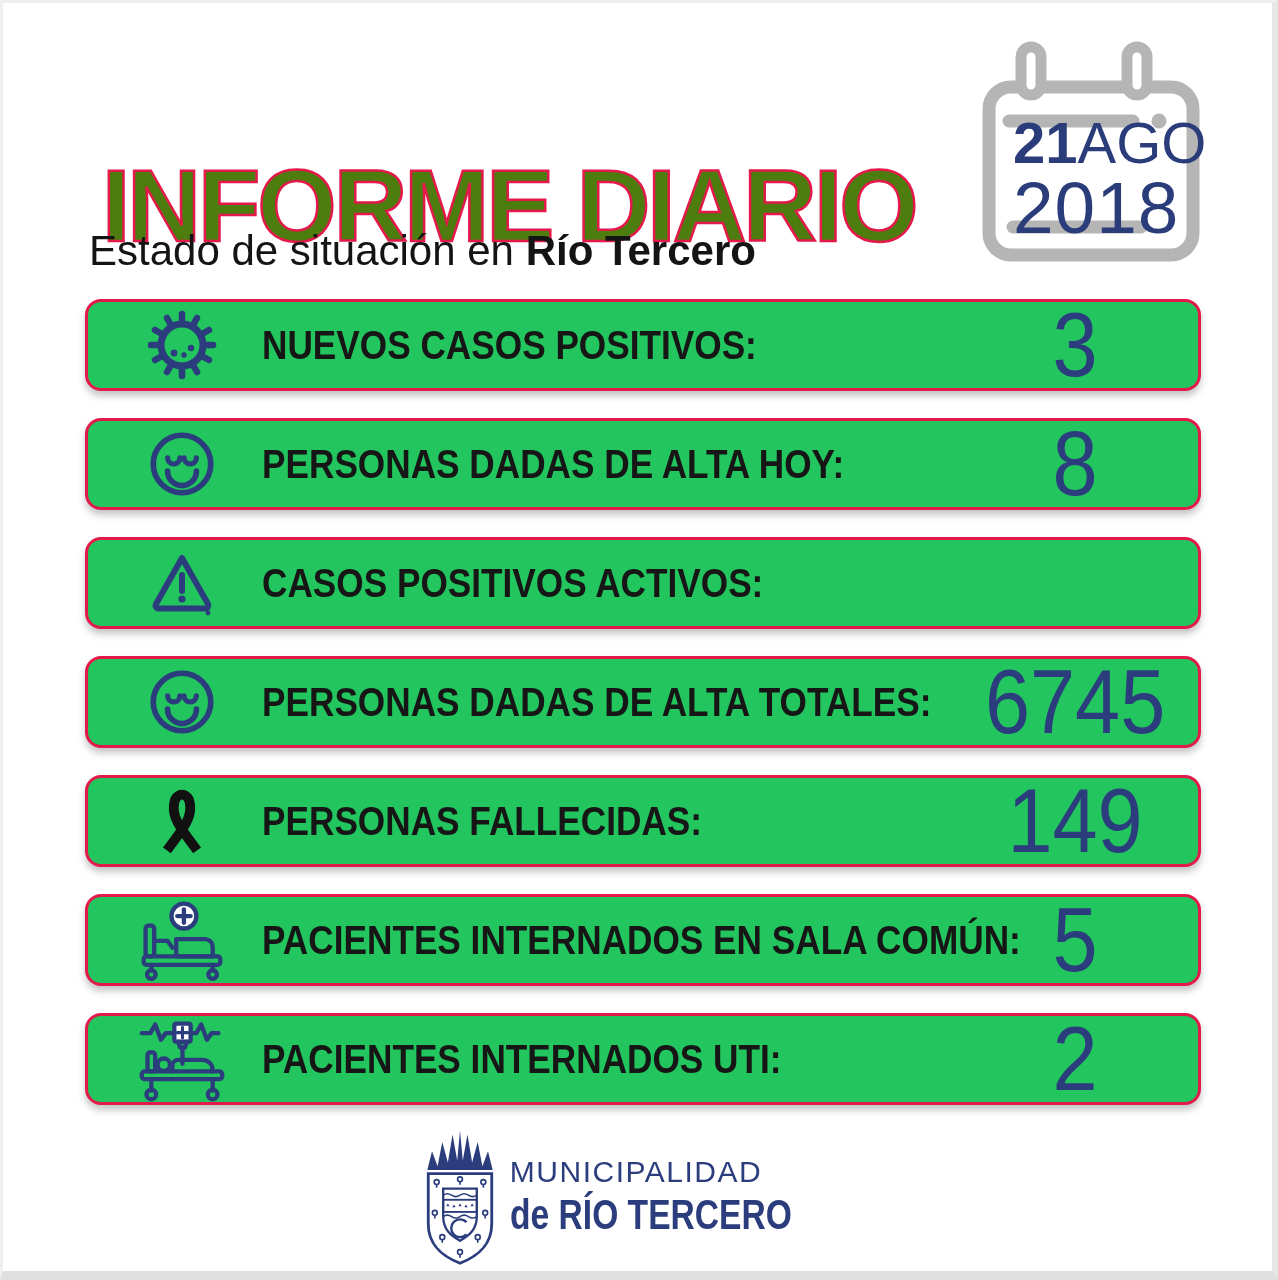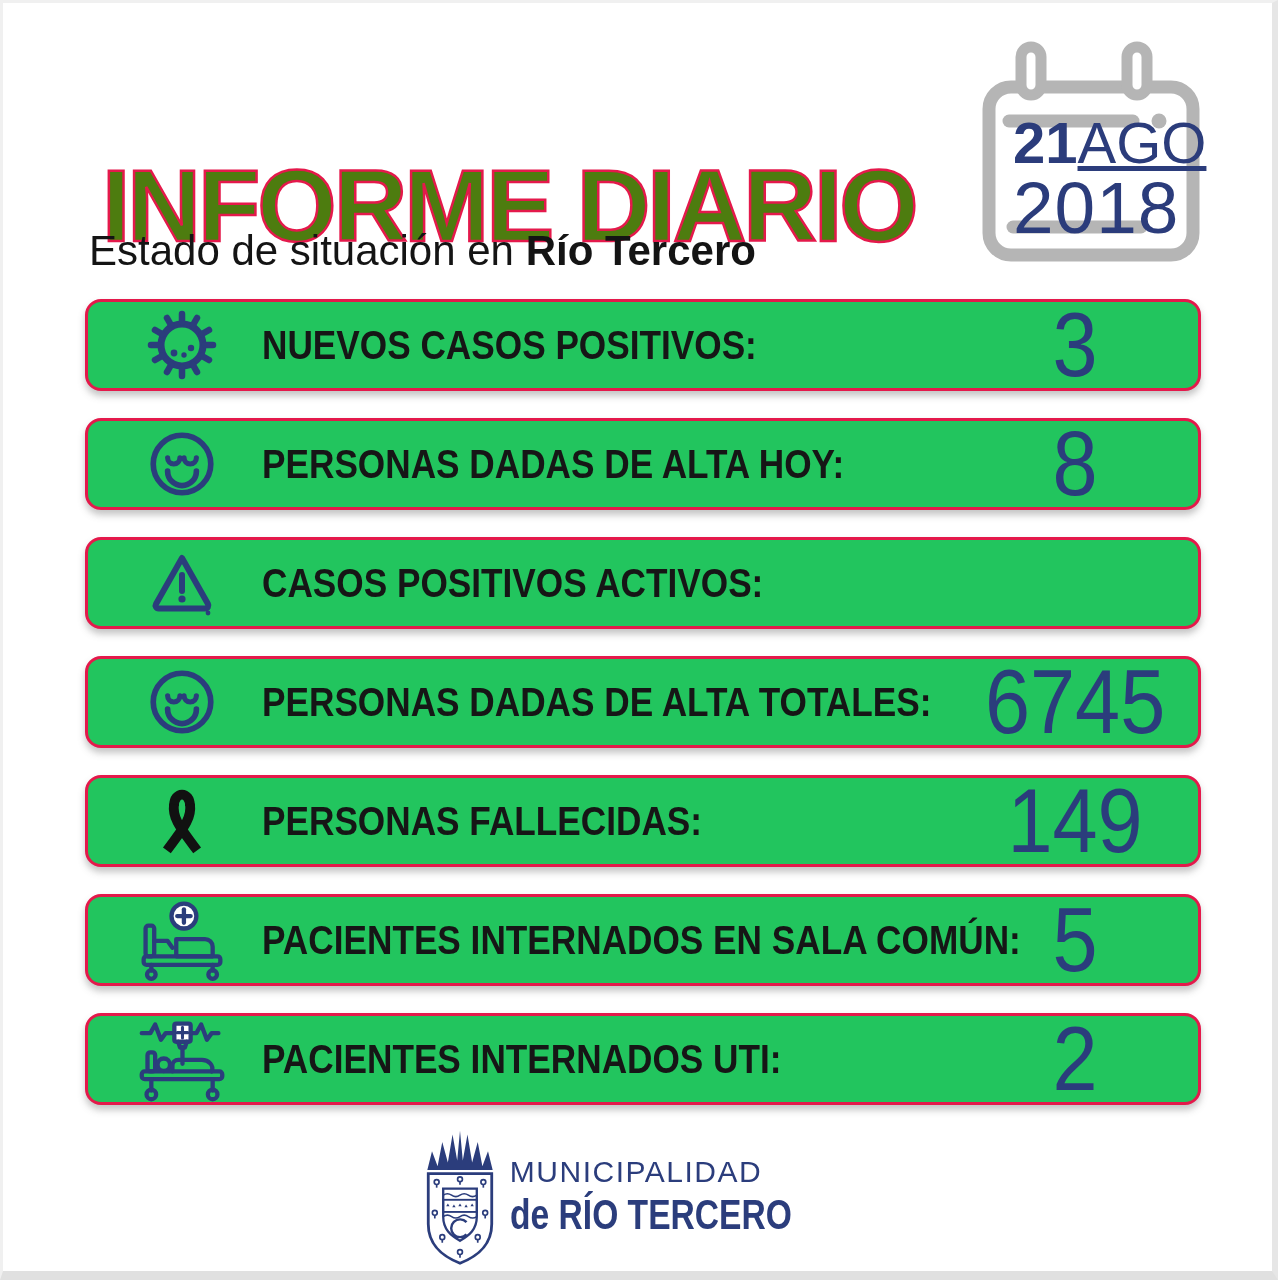--- a/index.html
+++ b/index.html
@@ -20,21 +20,21 @@
     position:absolute;left:86px;top:224px;margin:0;
     font-size:42px;line-height:1.15;color:#141414;white-space:nowrap;
   }
   .subtitle b{font-weight:700;}
   
   .calendar{position:absolute;left:966px;top:34px;width:244px;height:242px;}
   .calendar svg{position:absolute;left:0;top:0;}
   .cal-date{position:absolute;left:44px;top:78px;color:#2B3C7B;line-height:1;white-space:nowrap;}
   .cal-line1{font-size:58px;line-height:56px;}
   .cal-line1 .day{font-weight:700;}
-  .cal-line1 .month{font-weight:400;text-decoration:underline;}
+  .cal-line1 .month{font-weight:400;}
   .cal-line2{font-size:73px;line-height:70px;margin-top:2px;letter-spacing:1px;}
   
   .stats{position:absolute;left:82px;top:296px;width:1116px;}
   .card{
     position:relative;height:92px;margin-bottom:27px;background:#22c55e;
     border:3px solid #E4194B;border-radius:16px;
     box-shadow:0 5px 7px rgba(90,90,90,.35);
     display:flex;align-items:center;box-sizing:border-box;
   }
   .ic{width:92px;margin-left:48px;display:flex;align-items:center;justify-content:center;flex:0 0 auto;}

